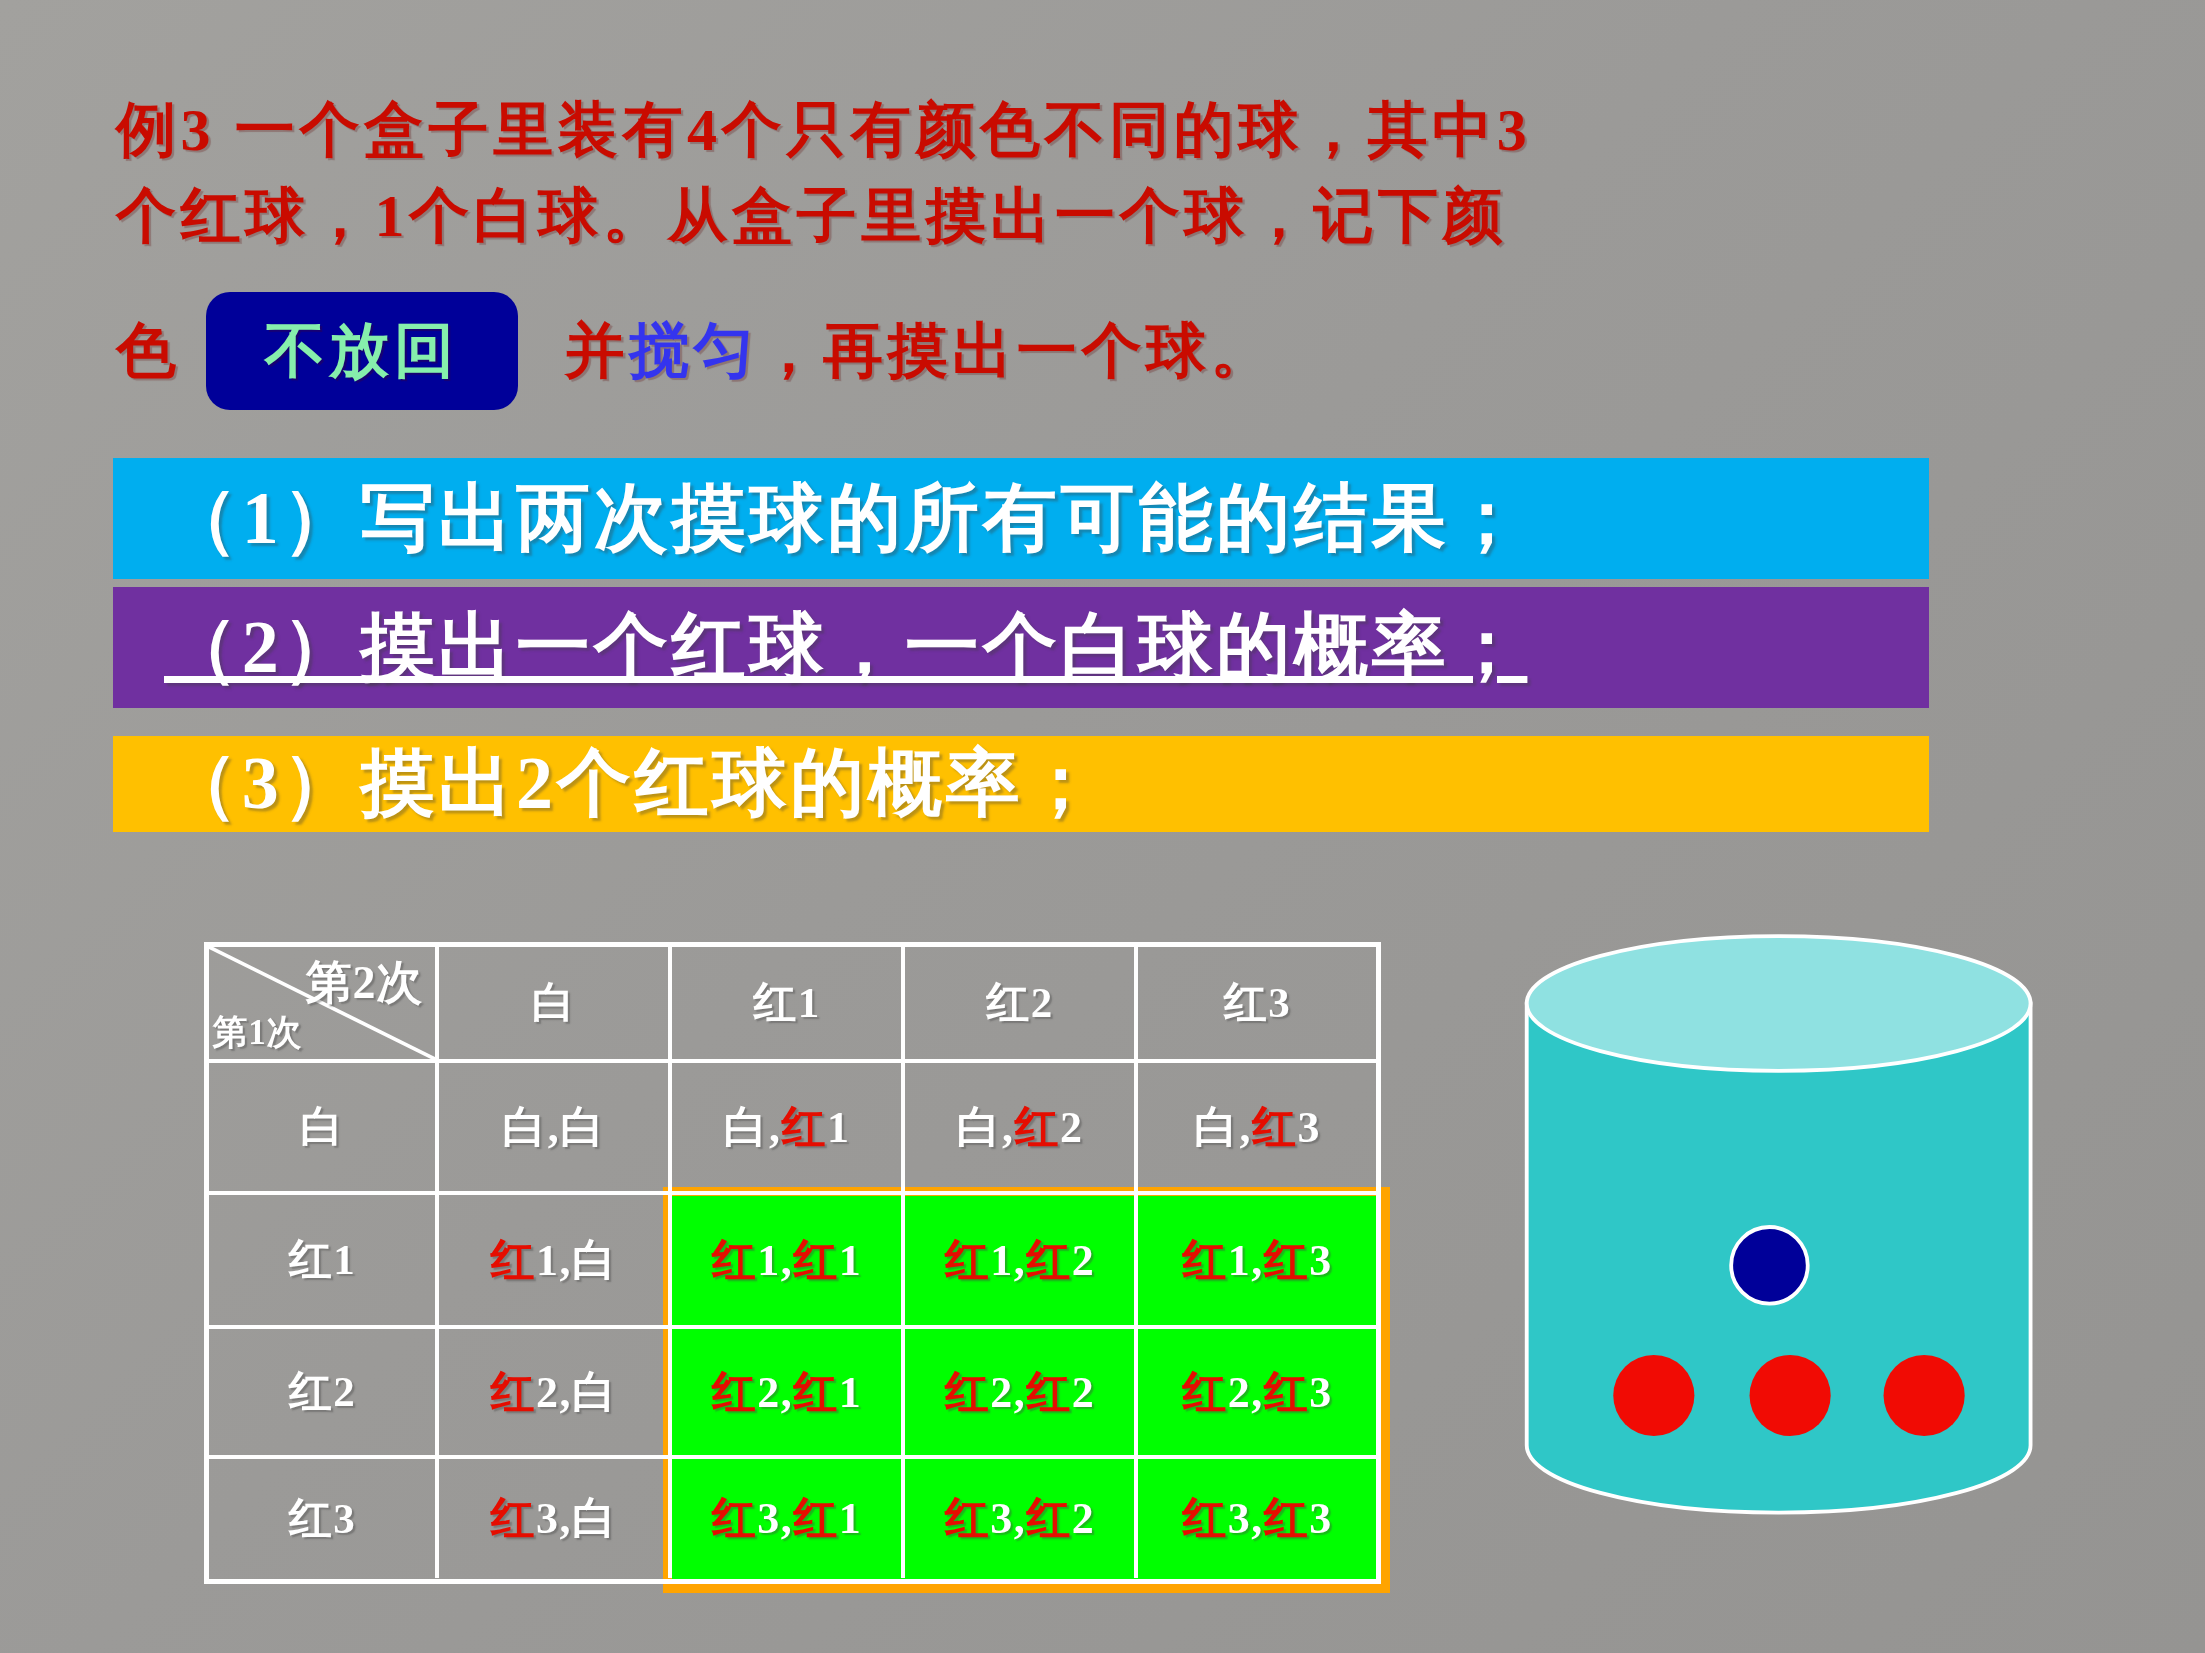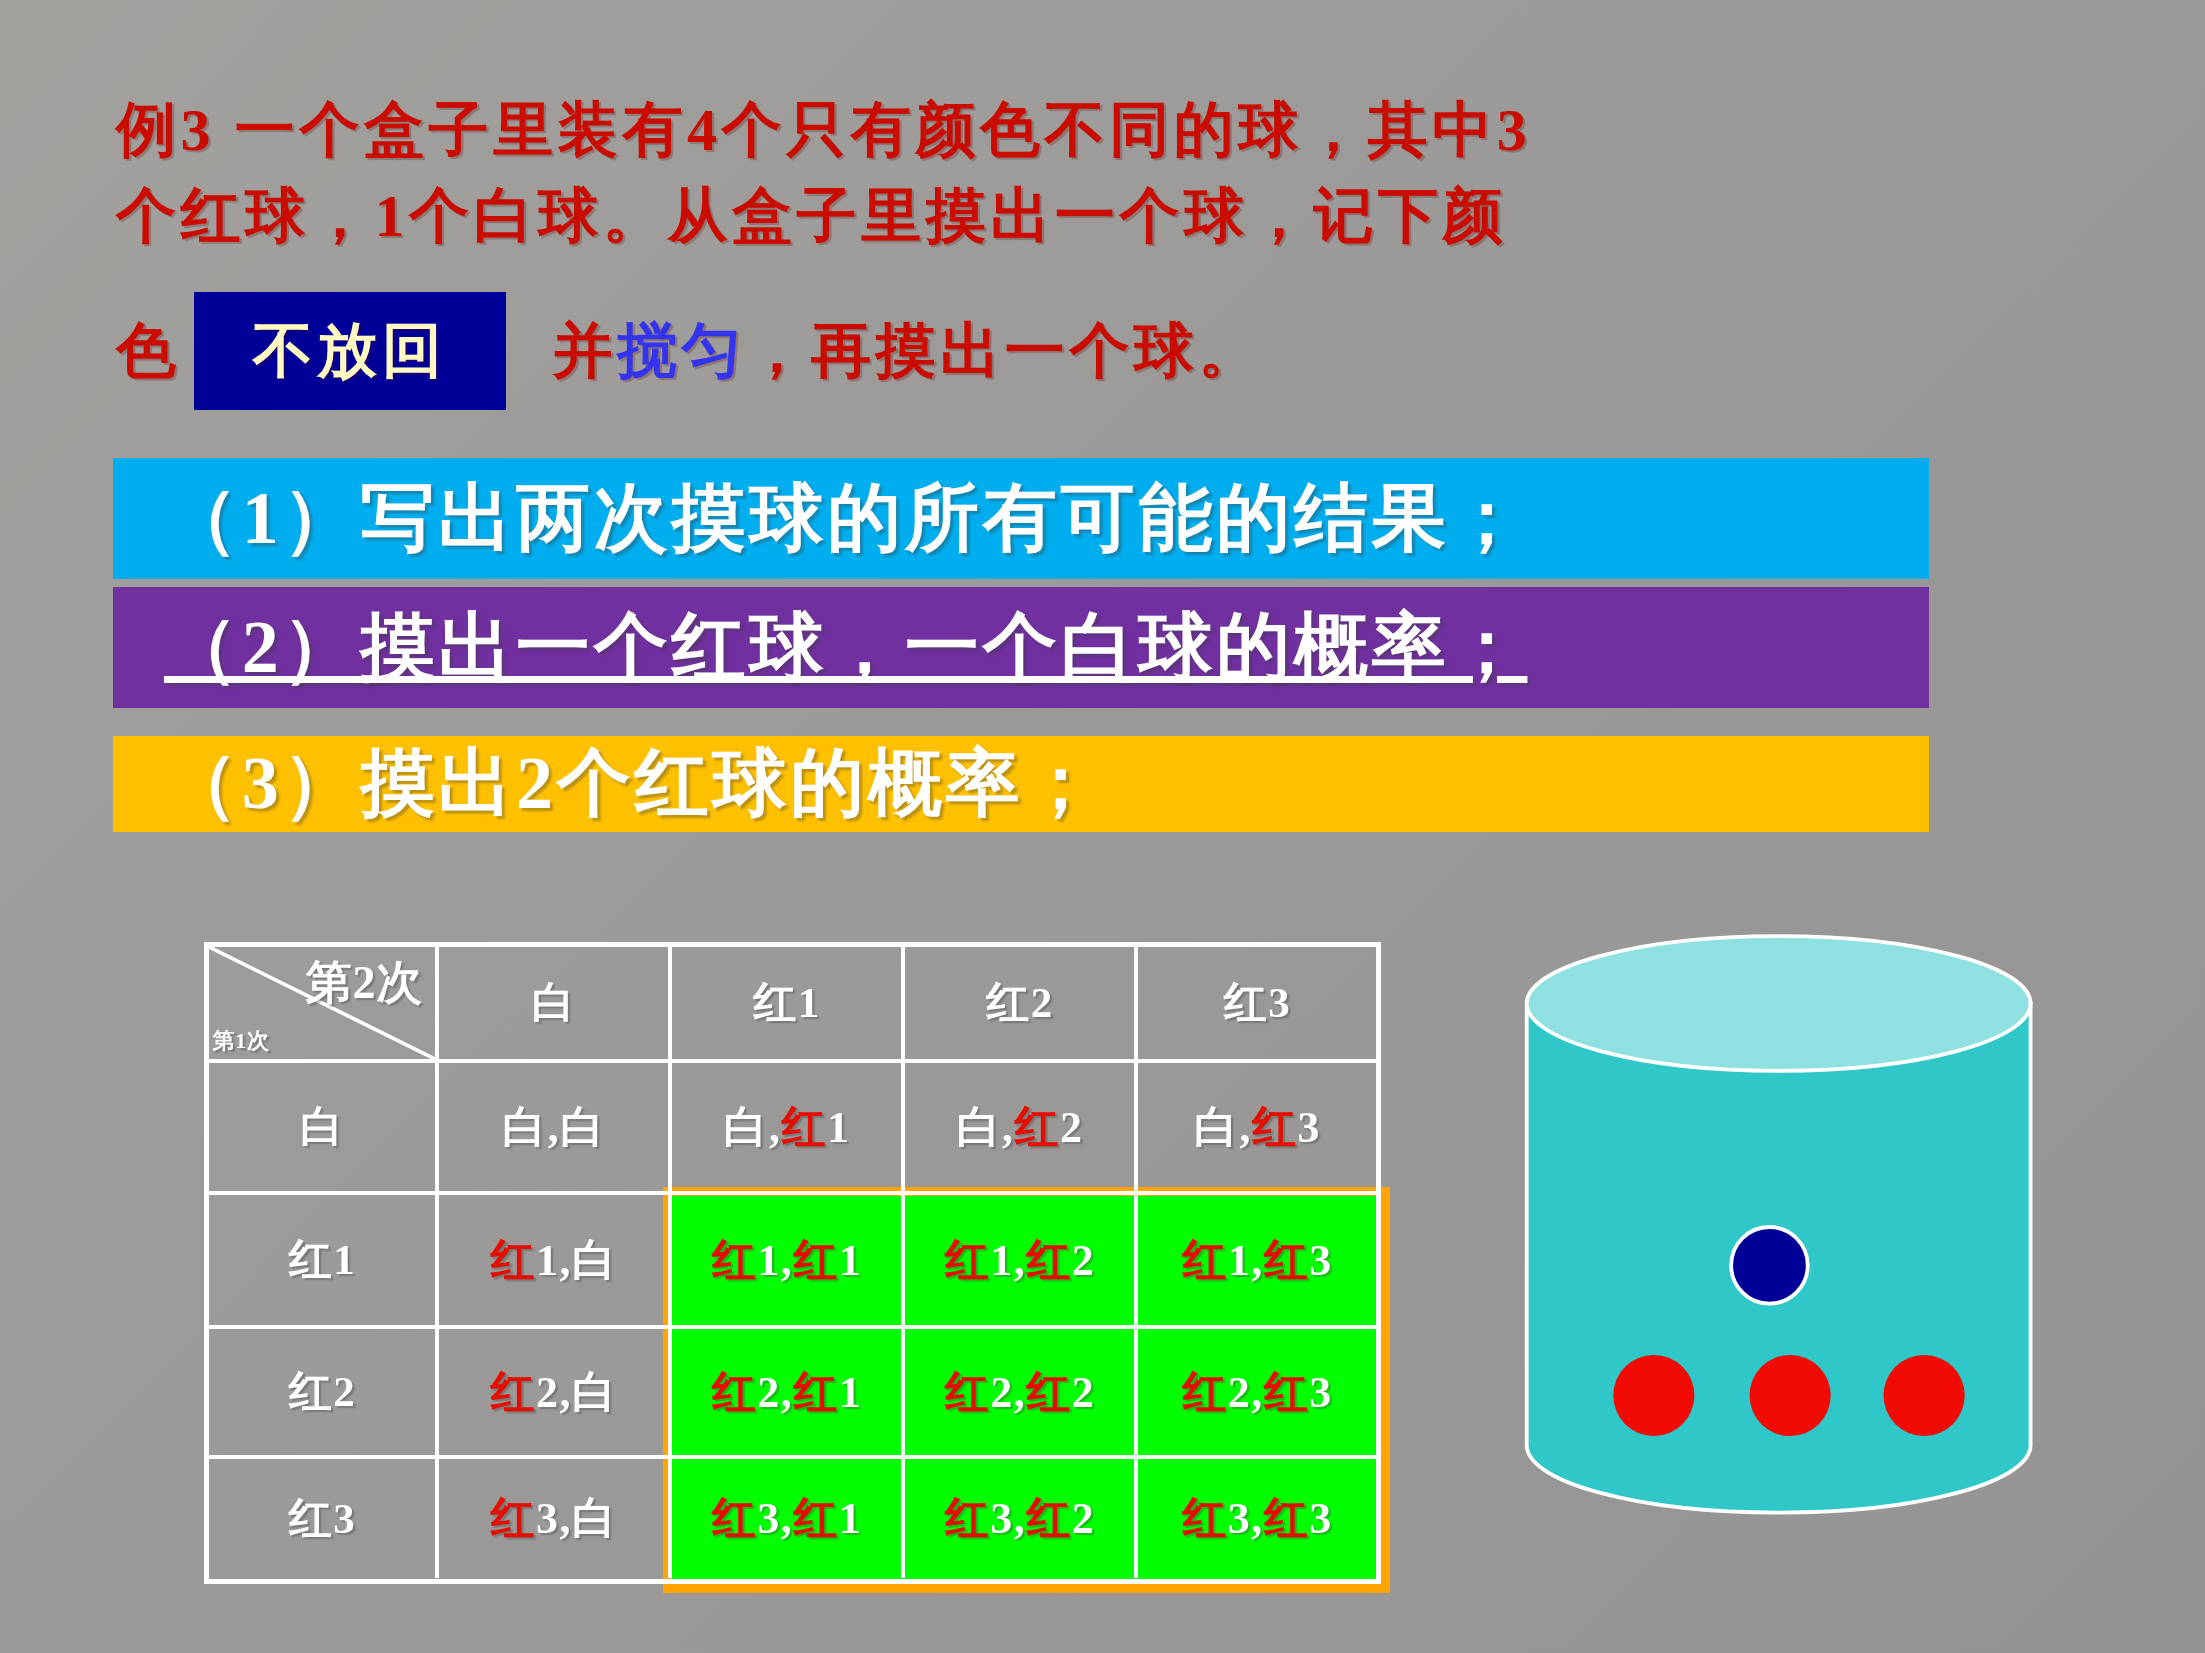--- a/index.html
+++ b/index.html
@@ -15,22 +15,22 @@
   .t-line{
     position:absolute;left:116px;white-space:nowrap;
     font-size:60px;font-weight:700;letter-spacing:4.6px;
     color:#c90b00;text-shadow:2.3px 2.3px 0.8px rgba(90,0,0,.25);
   }
   .t1{top:90px;}
   .t2{top:176px;}
   .t3{top:285px;display:flex;align-items:center;height:132px;}
   .navy-box{
     display:inline-flex;align-items:center;justify-content:center;
-    min-width:312px;height:118px;margin-left:13px;
-    background:#000099;color:#fef9c3;
+    min-width:312px;height:118px;margin-left:25px;
+    background:#000099;color:#86efac;border-radius:24px;
   }
   .t3 .mid-gap{display:inline-block;width:47px;}
   .stir-blue{color:#3434ee;}
   
   .banner{
     position:absolute;left:113px;width:1816px;
     display:flex;align-items:center;
     color:#ffffff;font-size:74px;font-weight:700;letter-spacing:3.8px;
     padding-left:51px;box-sizing:border-box;white-space:nowrap;
     text-shadow:3.1px 3.1px 2.3px rgba(60,60,60,.35);
@@ -56,21 +56,21 @@
     text-shadow:2.3px 2.3px 1.5px rgba(70,70,70,.4);white-space:nowrap;
   }
   .tcell.col-last{border-right:none;}
   .tcell.row-last{border-bottom:none;}
   .tcell .ch-red{color:#e50d00;}
   .tcell .ch-white{color:#ffffff;}
   .tframe{position:absolute;inset:0;border:5.4px solid #fff;z-index:2;pointer-events:none;}
   .corner-cell{justify-content:flex-start;align-items:stretch;}
   .corner-cell svg{position:absolute;inset:0;width:100%;height:100%;}
   .corner-top{position:absolute;top:4.6px;right:12.3px;font-size:46px;letter-spacing:0.8px;}
-  .corner-bottom{position:absolute;bottom:3.1px;left:3.1px;font-size:22px;letter-spacing:0.8px;}
+  .corner-bottom{position:absolute;bottom:3.1px;left:3.1px;font-size:35px;letter-spacing:0.8px;}
   .head-cell{font-size:43px;}
   
   .cylinder{position:absolute;left:1516px;top:923px;width:536px;height:605px;}
 </style>
 </head>
 <body>
 
 <div class="slide">
 
   <div class="t-line t1">例3  一个盒子里装有4个只有颜色不同的球，其中3</div>

